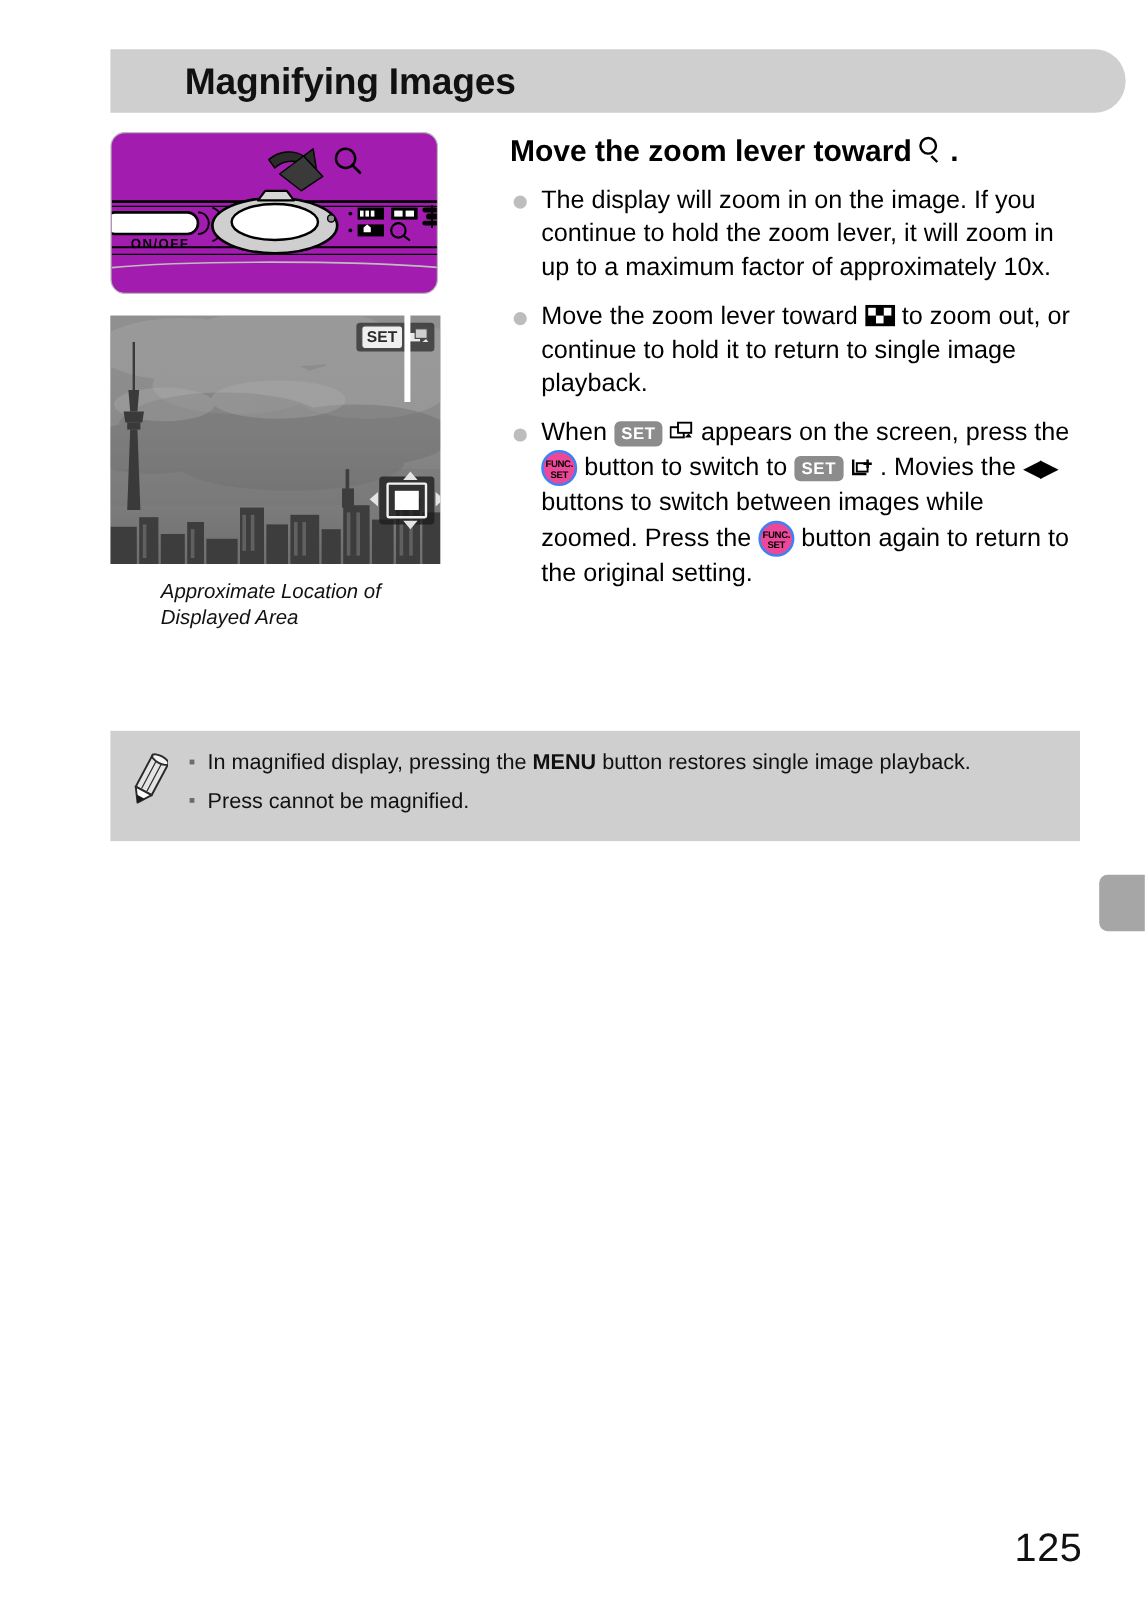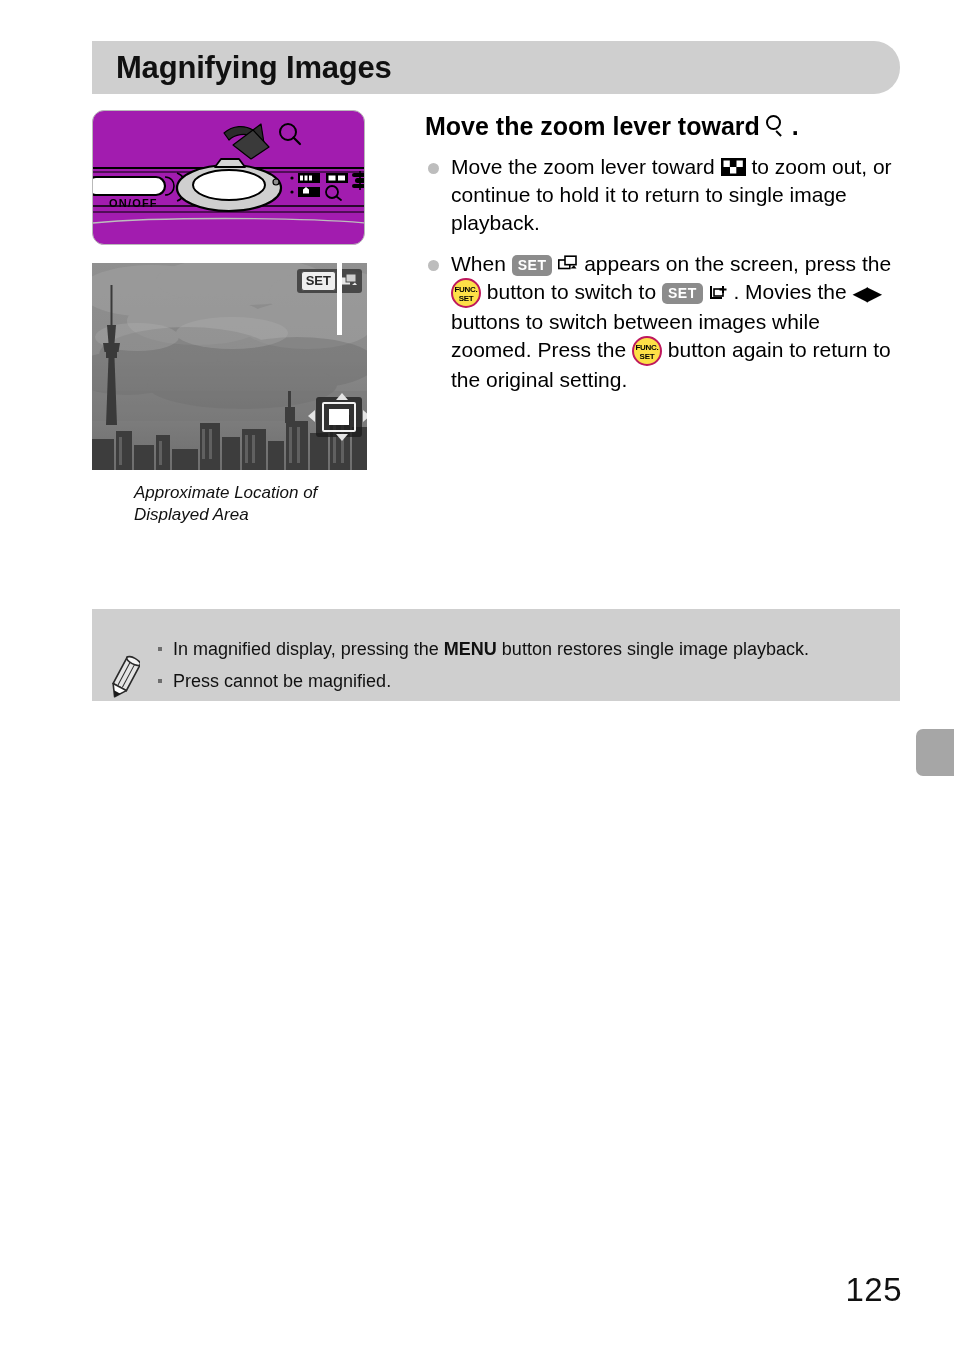--- a/index.html
+++ b/index.html
@@ -20,20 +20,21 @@
   .title-bar {
     position: absolute;
     left: 92px;
     top: 41px;
     width: 808px;
     height: 53px;
     background: #cfcfcf;
     border-radius: 0 26px 26px 0;
     display: flex;
     align-items: center;
+    padding-left: 38px;
   }
   .title-text {
     font-size: 31px;
     font-weight: bold;
     letter-spacing: -0.2px;
     padding-left: 24px;
     color: #111;
   }
 
   
@@ -158,26 +159,26 @@
     line-height: 1;
     padding: 3px 6px 4px 6px;
     border-radius: 5px;
     letter-spacing: 0.5px;
     vertical-align: 1px;
   }
 
   .ico-funcset {
     display: inline-block;
     width: 30px; height: 30px;
-    border: 2px solid #be185d;
+    border: 2px solid #3b82f6;
     border-radius: 50%;
     box-sizing: border-box;
     vertical-align: -9px;
     position: relative;
-    background: #fde047;
+    background: #ec4899;
   }
   .ico-funcset span {
     position: absolute;
     left: 0; right: 0;
     text-align: center;
     font-size: 8px;
     font-weight: bold;
     line-height: 1;
     letter-spacing: -0.3px;
   }
@@ -195,21 +196,21 @@
   
   .note-box {
     position: absolute;
     left: 92px;
     top: 609px;
     width: 808px;
     height: 92px;
     background: #cfcfcf;
     box-sizing: border-box;
     display: flex;
-    align-items: flex-end;
+    align-items: flex-start;
     padding: 14px 18px 0 0;
   }
   .note-icon-wrap {
     width: 64px;
     flex: 0 0 64px;
     display: flex;
     justify-content: center;
     padding-top: 4px;
   }
   .note-list { margin: 0; padding: 0; list-style: none; flex: 1; }
@@ -481,20 +482,23 @@
   <h2 class="subhead">
     <span>Move the zoom lever toward</span>
     <span class="ico ico-magnify">
         <i></i>
       </span>
     <span>.</span>
   </h2>
 
   <ul class="bullet-list">
 
+    <li class="bullet-item">
+      <span>The display will zoom in on the image. If you continue to hold the zoom lever, it will zoom in up to a maximum factor of approximately 10x.</span>
+    </li>
 
 
     <li class="bullet-item">
       <span>Move the zoom lever toward</span>
       <svg class="ico" width="25" height="18" viewBox="0 0 25 18">
         <rect x="0" y="0" width="25" height="18" fill="#000"></rect>
         <rect x="2.5" y="2.5" width="6.3" height="6.5" fill="#fff"></rect>
         <rect x="15.5" y="2.5" width="6.3" height="6.5" fill="#fff"></rect>
         <rect x="9" y="9" width="6.3" height="6.5" fill="#fff"></rect>
       </svg>

